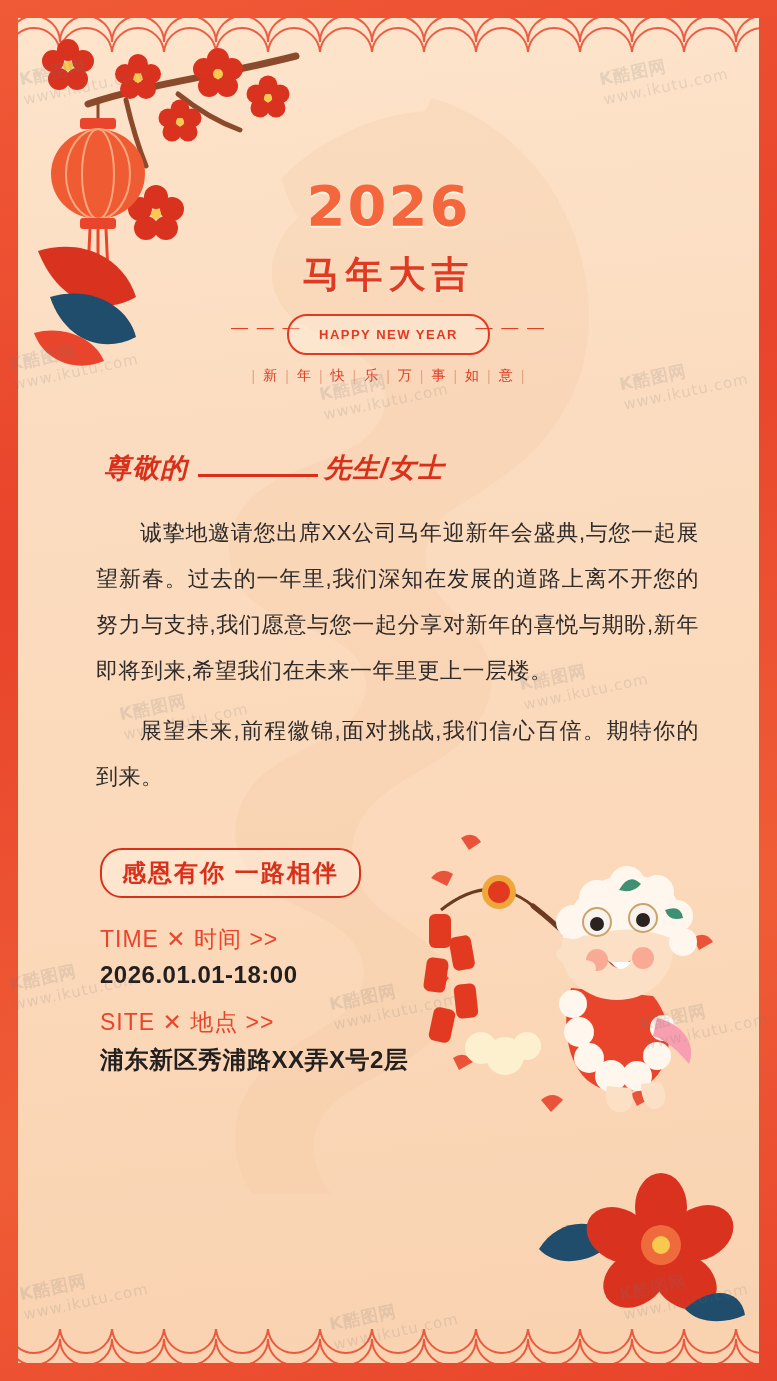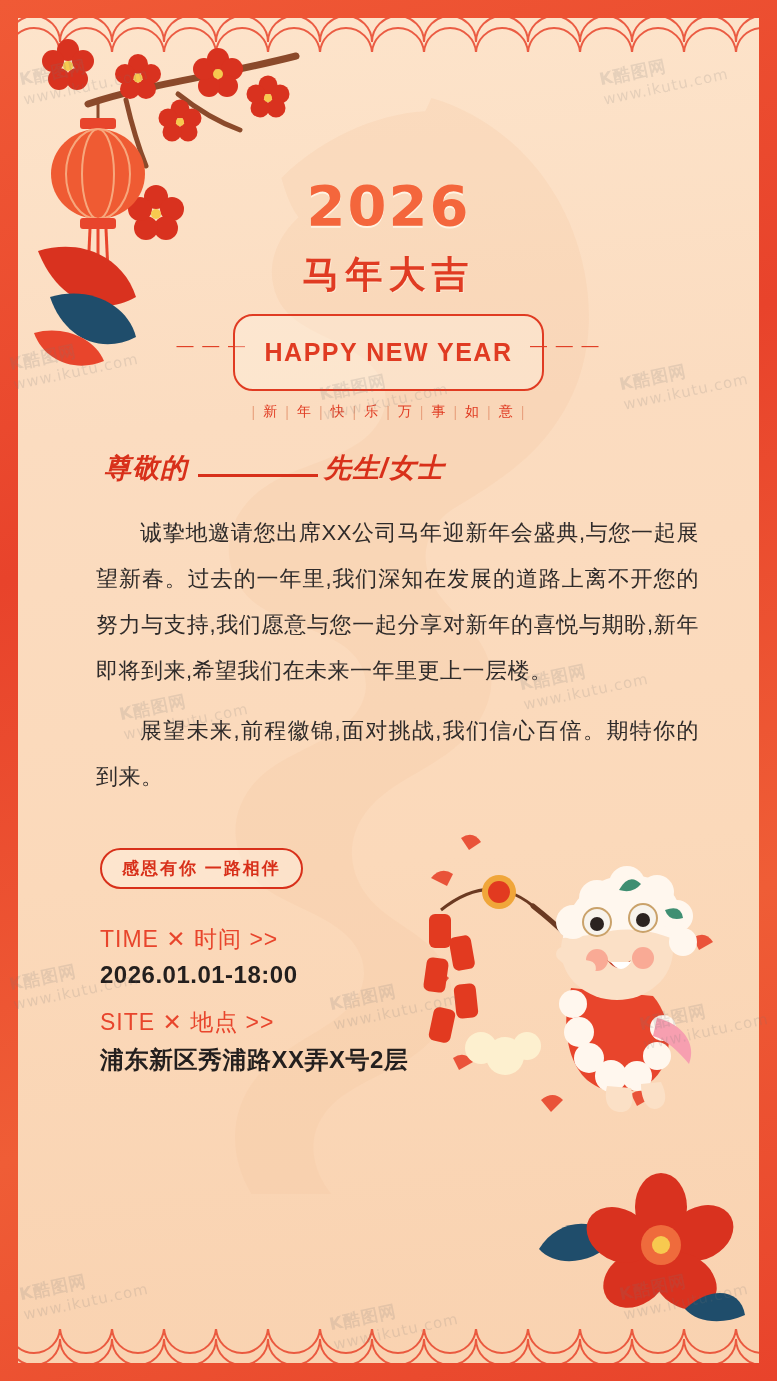--- a/index.html
+++ b/index.html
@@ -104,23 +104,23 @@
     letter-spacing: 6px;
     color: #e03b22;
     text-shadow: 1px 1px 0 #ffe6cf;
   }
   .hny-pill {
     margin: 14px auto 0;
     display: inline-block;
     position: relative;
     border: 2px solid #e03b22;
     border-radius: 20px;
-    padding: 22px 30px;
+    padding: 11px 30px;
     color: #e03b22;
-    font-size: 25px;
+    font-size: 13px;
     font-weight: bold;
     letter-spacing: 1.5px;
     background: rgba(255,245,232,.35);
   }
   .pill-dashes {
     position: absolute;
     top: 50%;
     transform: translateY(-50%);
     color: #e03b22;
     font-size: 17px;
@@ -174,21 +174,21 @@
   .body-text p { margin: 0 0 14px 0; text-indent: 2em; }
 
   .thanks-pill {
     position: absolute;
     left: 82px;
     top: 830px;
     border: 2px solid #d8301a;
     border-radius: 22px;
     padding: 7px 20px;
     color: #d8301a;
-    font-size: 17px;
+    font-size: 24px;
     font-weight: bold;
     letter-spacing: 2px;
     background: rgba(255,244,230,.45);
     text-align: center;
   }
 
   
   .info {
     position: absolute;
     left: 82px;

